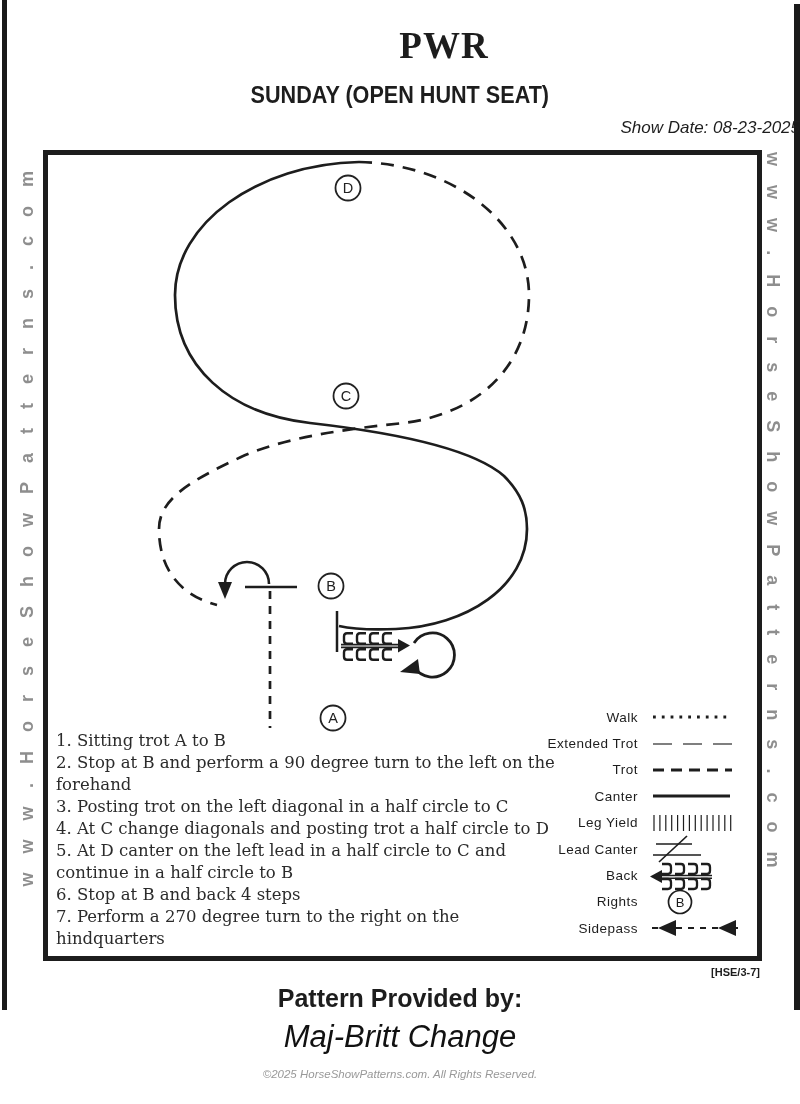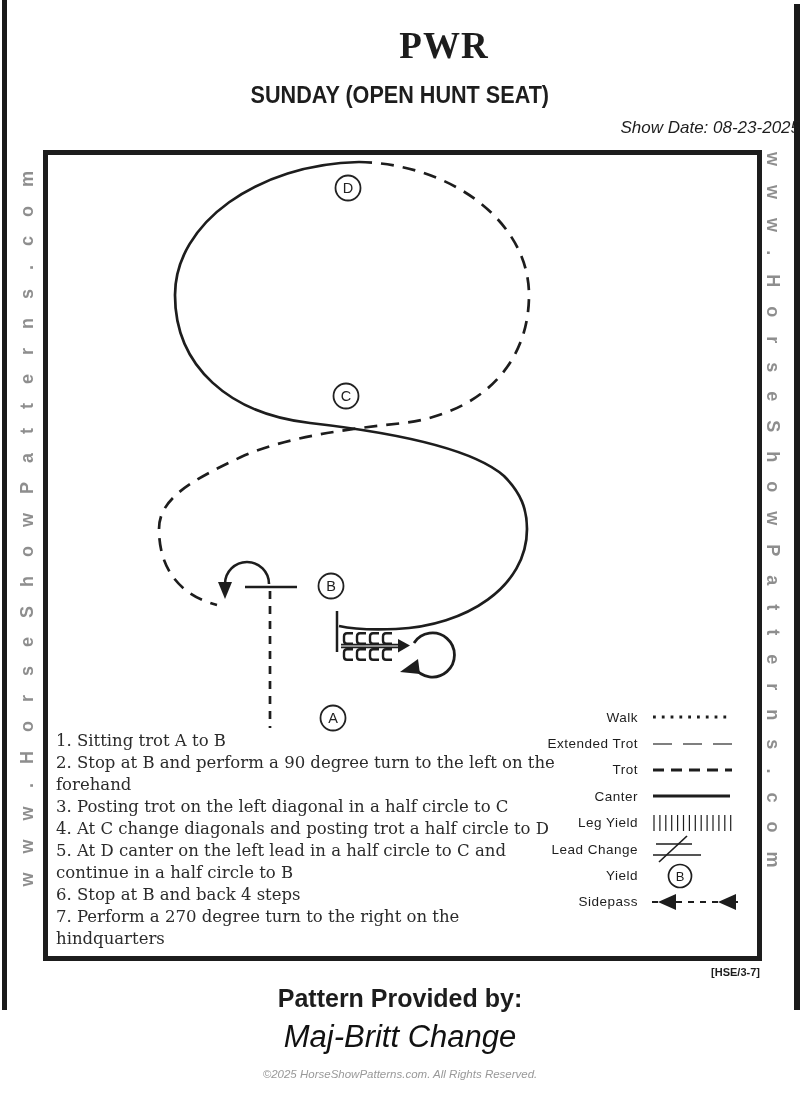--- a/index.html
+++ b/index.html
@@ -195,31 +195,57 @@
             <line x1="51.2" y1="6" x2="51.2" y2="22" stroke="#1d1d1d" stroke-width="1.2"></line>
             <line x1="57.1" y1="6" x2="57.1" y2="22" stroke="#1d1d1d" stroke-width="1.2"></line>
             <line x1="63" y1="6" x2="63" y2="22" stroke="#1d1d1d" stroke-width="1.2"></line>
             <line x1="68.9" y1="6" x2="68.9" y2="22" stroke="#1d1d1d" stroke-width="1.2"></line>
             <line x1="74.80000000000001" y1="6" x2="74.80000000000001" y2="22" stroke="#1d1d1d" stroke-width="1.2"></line>
             <line x1="80.7" y1="6" x2="80.7" y2="22" stroke="#1d1d1d" stroke-width="1.2"></line>
           </svg>
         </div>
       </div>
       <div class="legend-row">
-        <div class="legend-label">Lead Change</div>
+        <div class="legend-label">Lead Canter</div>
         <div class="legend-symbol">
           <svg width="90" height="28" viewBox="0 0 90 28">
             <line x1="6" y1="9" x2="42" y2="9" stroke="#1d1d1d" stroke-width="1.7"></line>
             <line x1="3" y1="20" x2="51" y2="20" stroke="#1d1d1d" stroke-width="1.7"></line>
             <line x1="9" y1="27" x2="37" y2="1" stroke="#1d1d1d" stroke-width="1.7"></line>
           </svg>
         </div>
       </div>
       <div class="legend-row">
-        <div class="legend-label">Yield</div>
+        <div class="legend-label">Back</div>
+        <div class="legend-symbol">
+          <svg width="90" height="28" viewBox="0 0 90 28">
+            <path fill="none" stroke="#1d1d1d" stroke-width="2.3" d="M 12 2 L 18 2 Q 21 2 21 5.2
+         L 21 8.8 Q 21 12 18 12 L 12 12"></path>
+            <path fill="none" stroke="#1d1d1d" stroke-width="2.3" d="M 25 2 L 31 2 Q 34 2 34 5.2
+         L 34 8.8 Q 34 12 31 12 L 25 12"></path>
+            <path fill="none" stroke="#1d1d1d" stroke-width="2.3" d="M 38 2 L 44 2 Q 47 2 47 5.2
+         L 47 8.8 Q 47 12 44 12 L 38 12"></path>
+            <path fill="none" stroke="#1d1d1d" stroke-width="2.3" d="M 51 2 L 57 2 Q 60 2 60 5.2
+         L 60 8.8 Q 60 12 57 12 L 51 12"></path>
+            <path fill="none" stroke="#1d1d1d" stroke-width="2.3" d="M 12 17 L 18 17 Q 21 17 21 20.2
+         L 21 23.8 Q 21 27 18 27 L 12 27"></path>
+            <path fill="none" stroke="#1d1d1d" stroke-width="2.3" d="M 25 17 L 31 17 Q 34 17 34 20.2
+         L 34 23.8 Q 34 27 31 27 L 25 27"></path>
+            <path fill="none" stroke="#1d1d1d" stroke-width="2.3" d="M 38 17 L 44 17 Q 47 17 47 20.2
+         L 47 23.8 Q 47 27 44 27 L 38 27"></path>
+            <path fill="none" stroke="#1d1d1d" stroke-width="2.3" d="M 51 17 L 57 17 Q 60 17 60 20.2
+         L 60 23.8 Q 60 27 57 27 L 51 27"></path>
+            <line x1="10" y1="13.6" x2="62" y2="13.6" stroke="#1d1d1d" stroke-width="1.5"></line>
+            <line x1="10" y1="16.2" x2="62" y2="16.2" stroke="#1d1d1d" stroke-width="1.5"></line>
+            <polygon points="12,8 12,21 0,14.6" fill="#1d1d1d"></polygon>
+          </svg>
+        </div>
+      </div>
+      <div class="legend-row">
+        <div class="legend-label">Rights</div>
         <div class="legend-symbol">
           <svg width="90" height="28" viewBox="0 0 90 28">
             <circle cx="30" cy="14" r="11.5" fill="none" stroke="#1d1d1d" stroke-width="1.7"></circle>
             <text x="30" y="19" text-anchor="middle" font-family="&quot;Liberation Sans&quot;,sans-serif" font-size="13" fill="#1d1d1d">B</text>
           </svg>
         </div>
       </div>
       <div class="legend-row">
         <div class="legend-label">Sidepass</div>
         <div class="legend-symbol">

